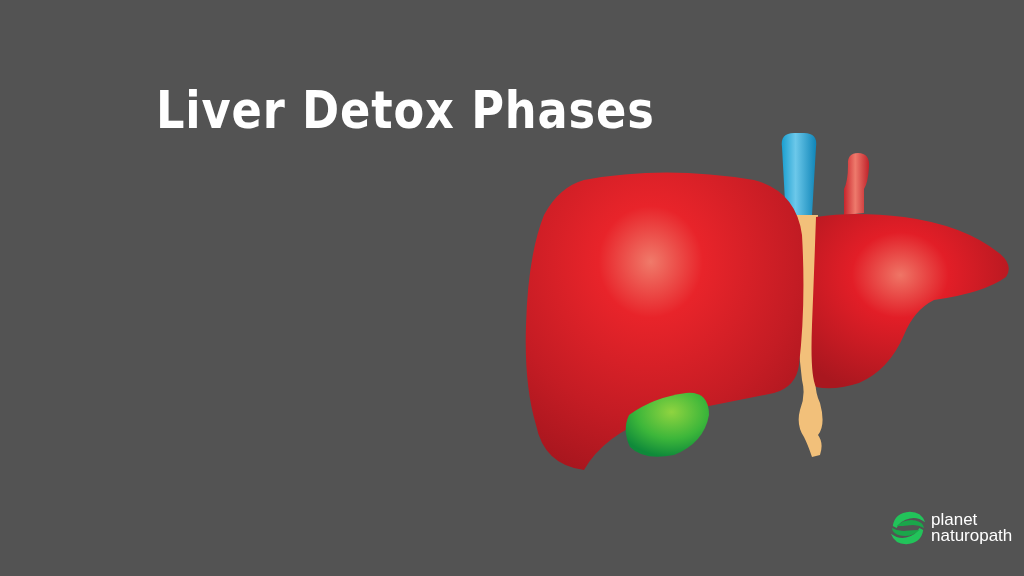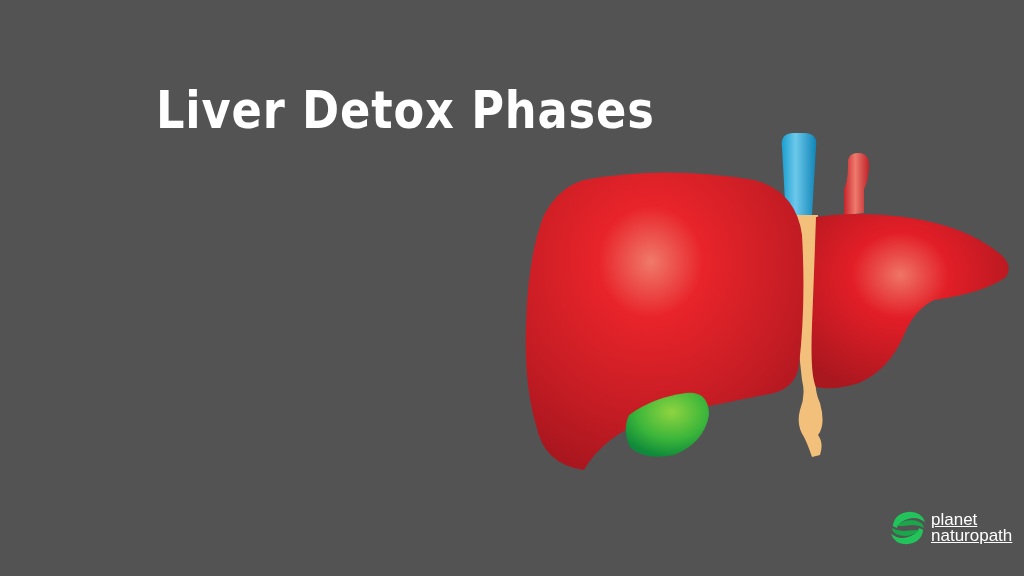--- a/index.html
+++ b/index.html
@@ -57,21 +57,20 @@
       top: 125px;
       width: 500px;
       height: 345px;
     }
     .logo {
       position: absolute;
       left: 845px;
       top: 508px;
       display: flex;
       align-items: center;
-      text-decoration: underline;
     }
     .logo-icon {
       width: 38px;
       height: 40px;
       margin-right: 4px;
     }
     .logo-text {
       display: flex;
       flex-direction: column;
       font-family: "Liberation Sans", sans-serif;

